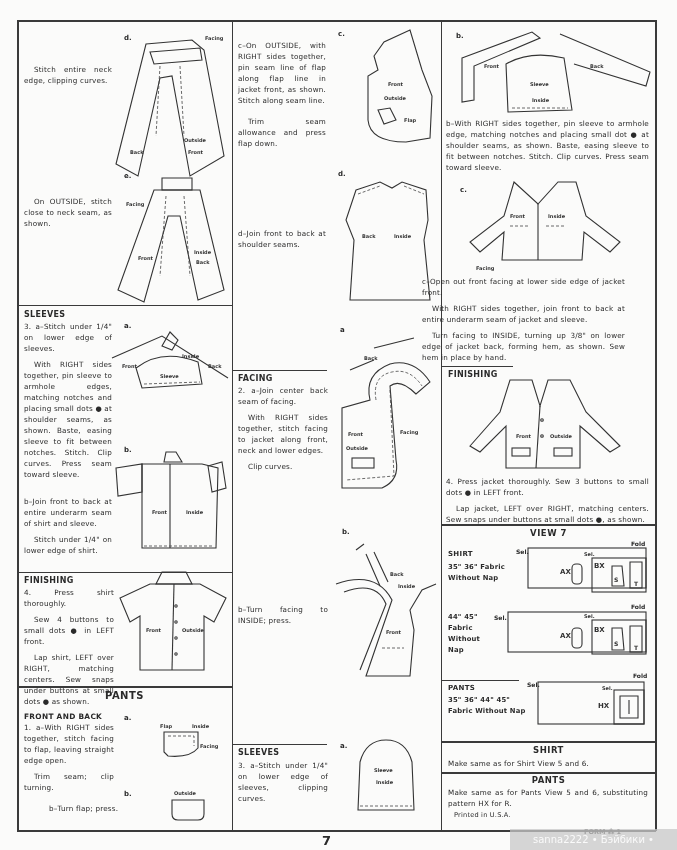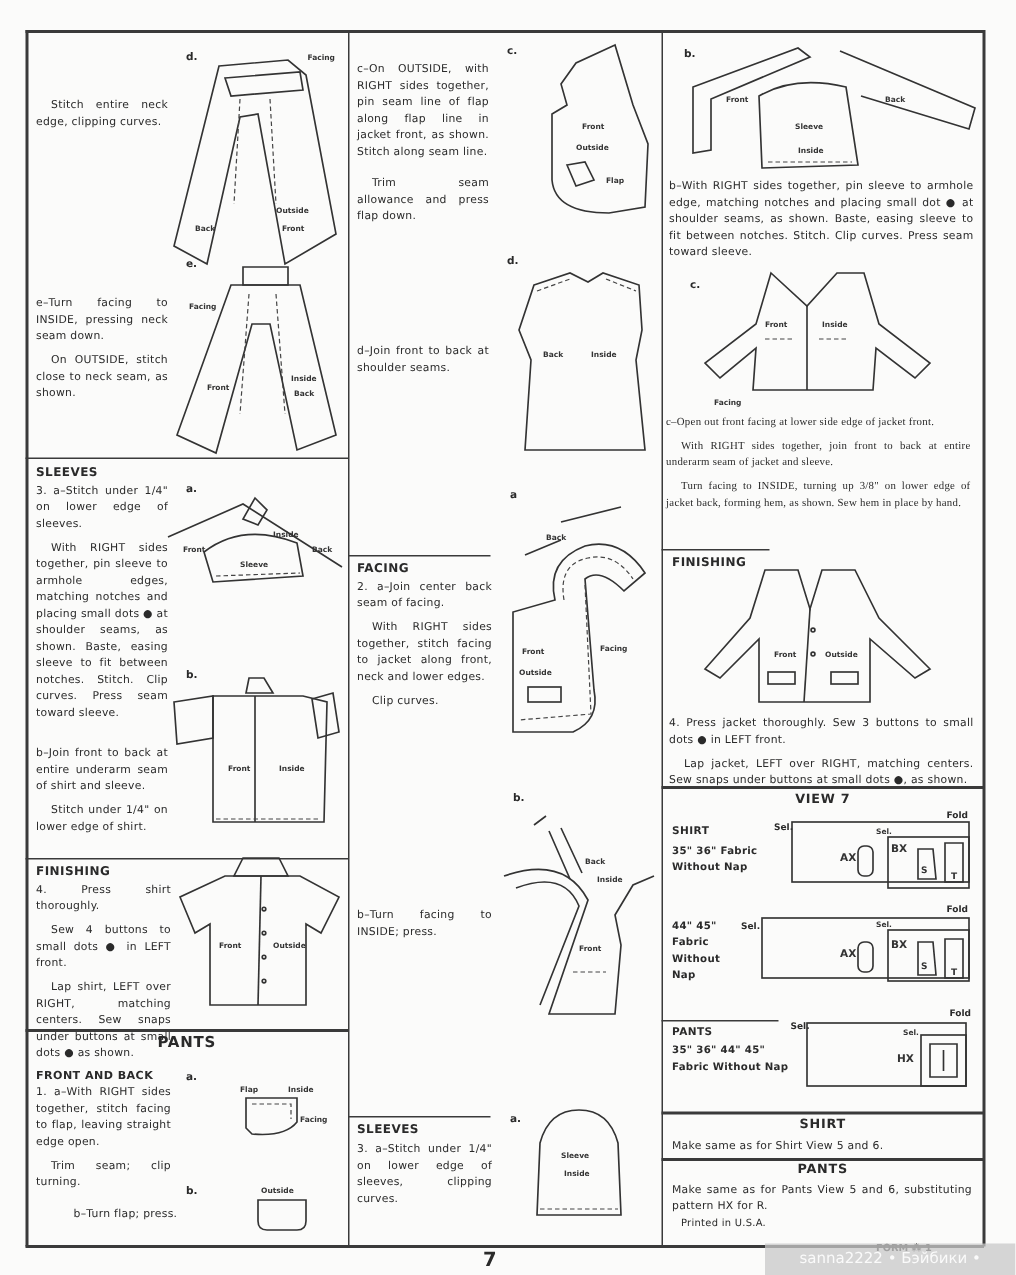--- a/index.html
+++ b/index.html
@@ -38,21 +38,20 @@
   <path class="s" d="M30 16 L80 12 L82 24 L34 28 Z"></path>
   <path class="d" d="M40 30 L36 100 M60 30 L64 100"></path>
   <text x="85" y="4">Facing</text>
   <text x="10" y="118">Back</text>
   <text x="64" y="106">Outside</text>
   <text x="68" y="118">Front</text>
 </svg>
 
 <div class="abs step" style="left:124px;top:172px;">e.</div>
 <div class="abs txt" style="left:24px;top:196px;width:88px;">
-  <p>e–Turn facing to INSIDE, pressing neck seam down.</p>
   <p class="ind">On OUTSIDE, stitch close to neck seam, as shown.</p>
 </div>
 <svg style="left:120px;top:176px;" width="110" height="110">
   <path class="s" d="M42 2 L72 2 L72 14 L42 14 Z"></path>
   <path class="s" d="M34 14 L80 14 L104 114 L78 124 L60 40 L48 40 L24 126 L-2 114 Z"></path>
   <path class="d" d="M46 20 L40 100 M64 20 L70 100"></path>
   <text x="6" y="30">Facing</text>
   <text x="18" y="84">Front</text>
   <text x="74" y="78">Inside</text>
   <text x="76" y="88">Back</text>
@@ -214,21 +213,21 @@
 
 <div class="abs step" style="left:460px;top:186px;">c.</div>
 <svg style="left:470px;top:176px;" width="150" height="96">
   <path class="s" d="M44 6 L68 28 L88 6 L106 6 L116 40 L150 66 L140 76 L114 56 L112 84 L32 84 L34 56 L10 76 L0 66 L34 40 Z"></path>
   <path class="s" d="M68 28 L68 84"></path>
   <path class="d" d="M40 50 L60 50 M76 50 L96 50"></path>
   <text x="40" y="42">Front</text>
   <text x="78" y="42">Inside</text>
   <text x="6" y="94">Facing</text>
 </svg>
-<div class="abs txt" style="left:444px;top:276px;width:203px;font-family:Liberation Serif, serif;">
+<div class="abs txt" style="left:422px;top:276px;width:203px;">
   <p>c–Open out front facing at lower side edge of jacket front.</p>
   <p class="ind">With RIGHT sides together, join front to back at entire underarm seam of jacket and sleeve.</p>
   <p class="ind">Turn facing to INSIDE, turning up 3/8" on lower edge of jacket back, forming hem, as shown. Sew hem in place by hand.</p>
 </div>
 
 <div class="abs line" style="left:441px;top:366px;width:72px;height:1.2px;"></div>
 <div class="abs hd" style="left:448px;top:370px;">FINISHING</div>
 <svg style="left:470px;top:376px;" width="150" height="94">
   <path class="s" d="M40 4 L62 4 L70 30 L78 4 L100 4 L116 36 L150 70 L140 76 L110 50 L110 92 L36 92 L36 50 L10 76 L0 70 L30 36 Z"></path>
   <path class="s" d="M70 30 L66 92"></path>

